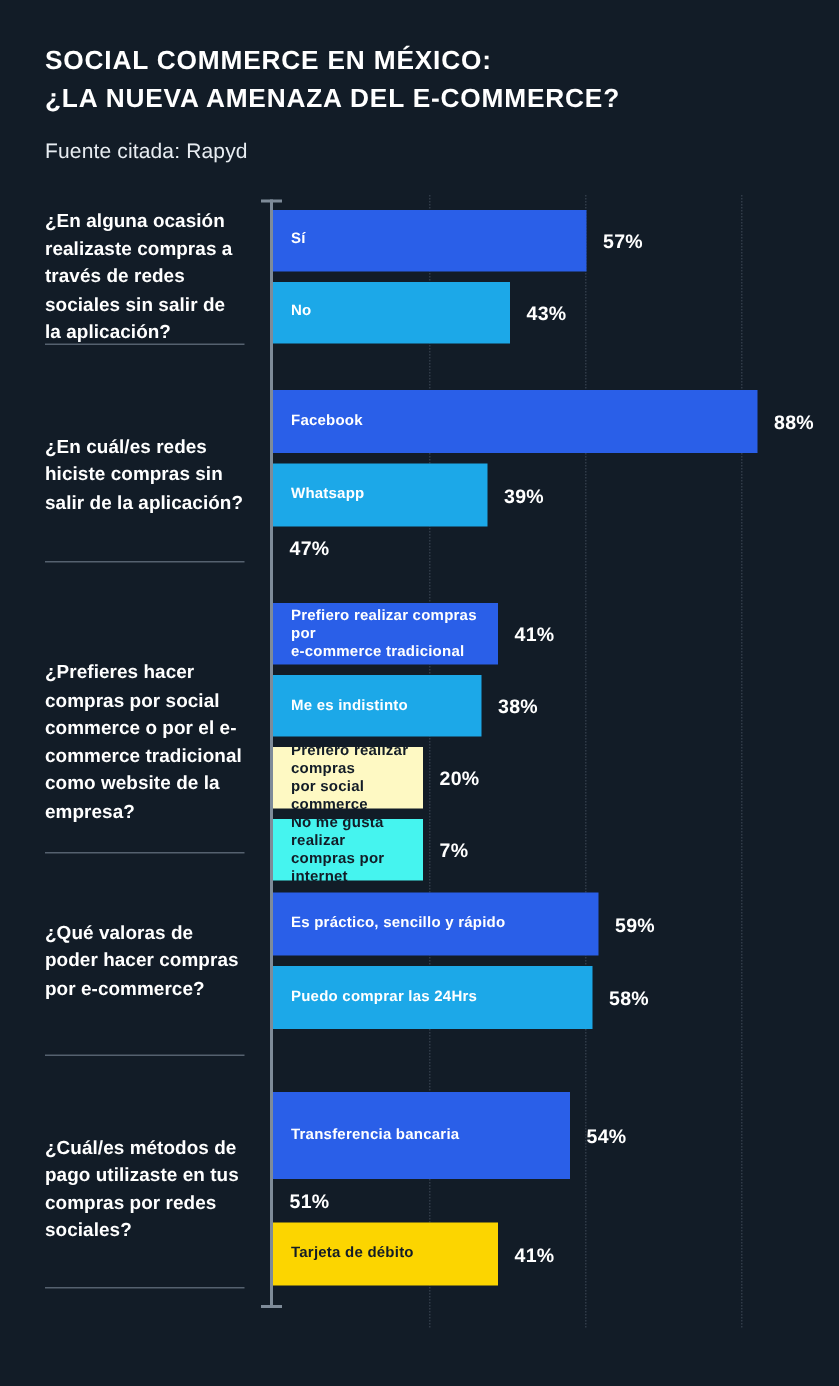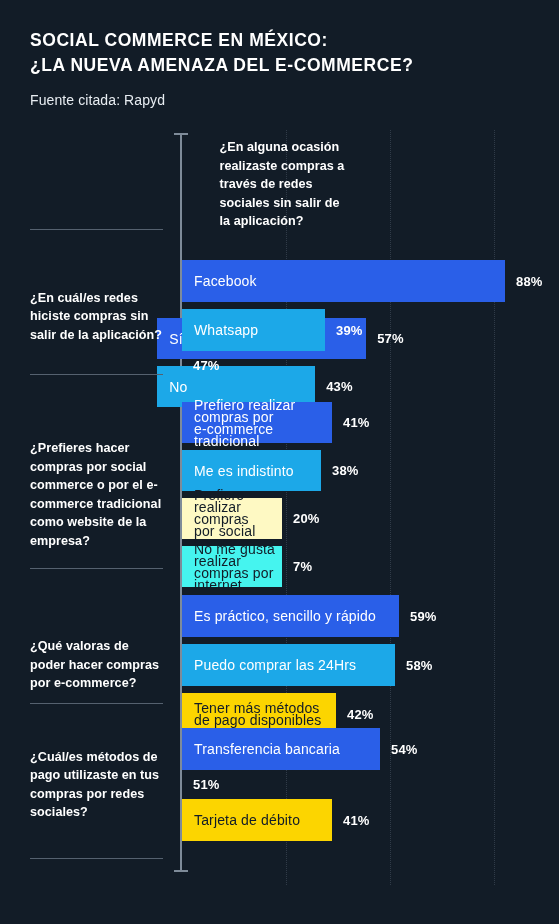--- a/index.html
+++ b/index.html
@@ -114,22 +114,22 @@
   .bar-row + .bar-row { margin-top: 7px; }
 
   .bar {
     display: flex;
     align-items: center;
     box-sizing: border-box;
     padding-left: 12px;
     min-height: 32px;
   }
   .bar-label {
-    font-size: 14px;
-    font-weight: normal;
+    font-size: 10px;
+    font-weight: bold;
     line-height: 12px;
     letter-spacing: 0.15px;
     white-space: pre-line;
   }
   .bar-value {
     margin-left: 11px;
     font-size: 13px;
     font-weight: bold;
     color: #ffffff;
     letter-spacing: 0.2px;
@@ -148,21 +148,21 @@
 <div id="chart">
   <div class="gridline" style="left:286px;"></div>
   <div class="gridline" style="left:390px;"></div>
   <div class="gridline" style="left:494px;"></div>
 
   <div id="axis-line"></div>
   <div class="axis-cap" id="axis-cap-top"></div>
   <div class="axis-cap" id="axis-cap-bottom"></div>
 
   <div id="groups-container">
-      <div class="group" style="top: 8px; flex-direction: column;">
+      <div class="group" style="top: 8px;">
         <div class="q-col">
           <div class="q-text">¿En alguna ocasión realizaste compras a través de redes sociales sin salir de la aplicación?</div>
         </div>
         <div class="bars-col">
           <div class="bar-row">
             <div class="bar" style="width: 209px; height: 41px; background: rgb(42, 95, 232);">
               <span class="bar-label" style="color: rgb(255, 255, 255);">Sí</span>
             </div>
             <span class="bar-value">57%</span>
           </div>
@@ -240,35 +240,29 @@
               <span class="bar-label" style="color: rgb(255, 255, 255);">Es práctico, sencillo y rápido</span>
             </div>
             <span class="bar-value">59%</span>
           </div>
           <div class="bar-row">
             <div class="bar" style="width: 213px; height: 42px; background: rgb(28, 168, 232);">
               <span class="bar-label" style="color: rgb(255, 255, 255);">Puedo comprar las 24Hrs</span>
             </div>
             <span class="bar-value">58%</span>
           </div>
-          <div class="bar-row">
-            <div class="bar" style="width: 154px; height: 42px; background: rgb(252, 213, 0);">
-              <span class="bar-label" style="color: rgb(18, 28, 39);">Tener más métodos de pago disponibles</span>
-            </div>
-            <span class="bar-value">42%</span>
-          </div>
         </div>
       </div>
       <div class="group" style="top: 598px;">
         <div class="q-col">
           <div class="q-text">¿Cuál/es métodos de pago utilizaste en tus compras por redes sociales?</div>
         </div>
         <div class="bars-col">
           <div class="bar-row">
-            <div class="bar" style="width: 198px; height: 42px; background: rgb(42, 95, 232);">
+            <div class="bar" style="width: 198px; height: 58px; background: rgb(42, 95, 232);">
               <span class="bar-label" style="color: rgb(255, 255, 255);">Transferencia bancaria</span>
             </div>
             <span class="bar-value">54%</span>
           </div>
           <div class="bar-row">
             <span class="bar-value">51%</span>
           </div>
           <div class="bar-row">
             <div class="bar" style="width: 150px; height: 42px; background: rgb(252, 213, 0);">
               <span class="bar-label" style="color: rgb(18, 28, 39);">Tarjeta de débito</span>

